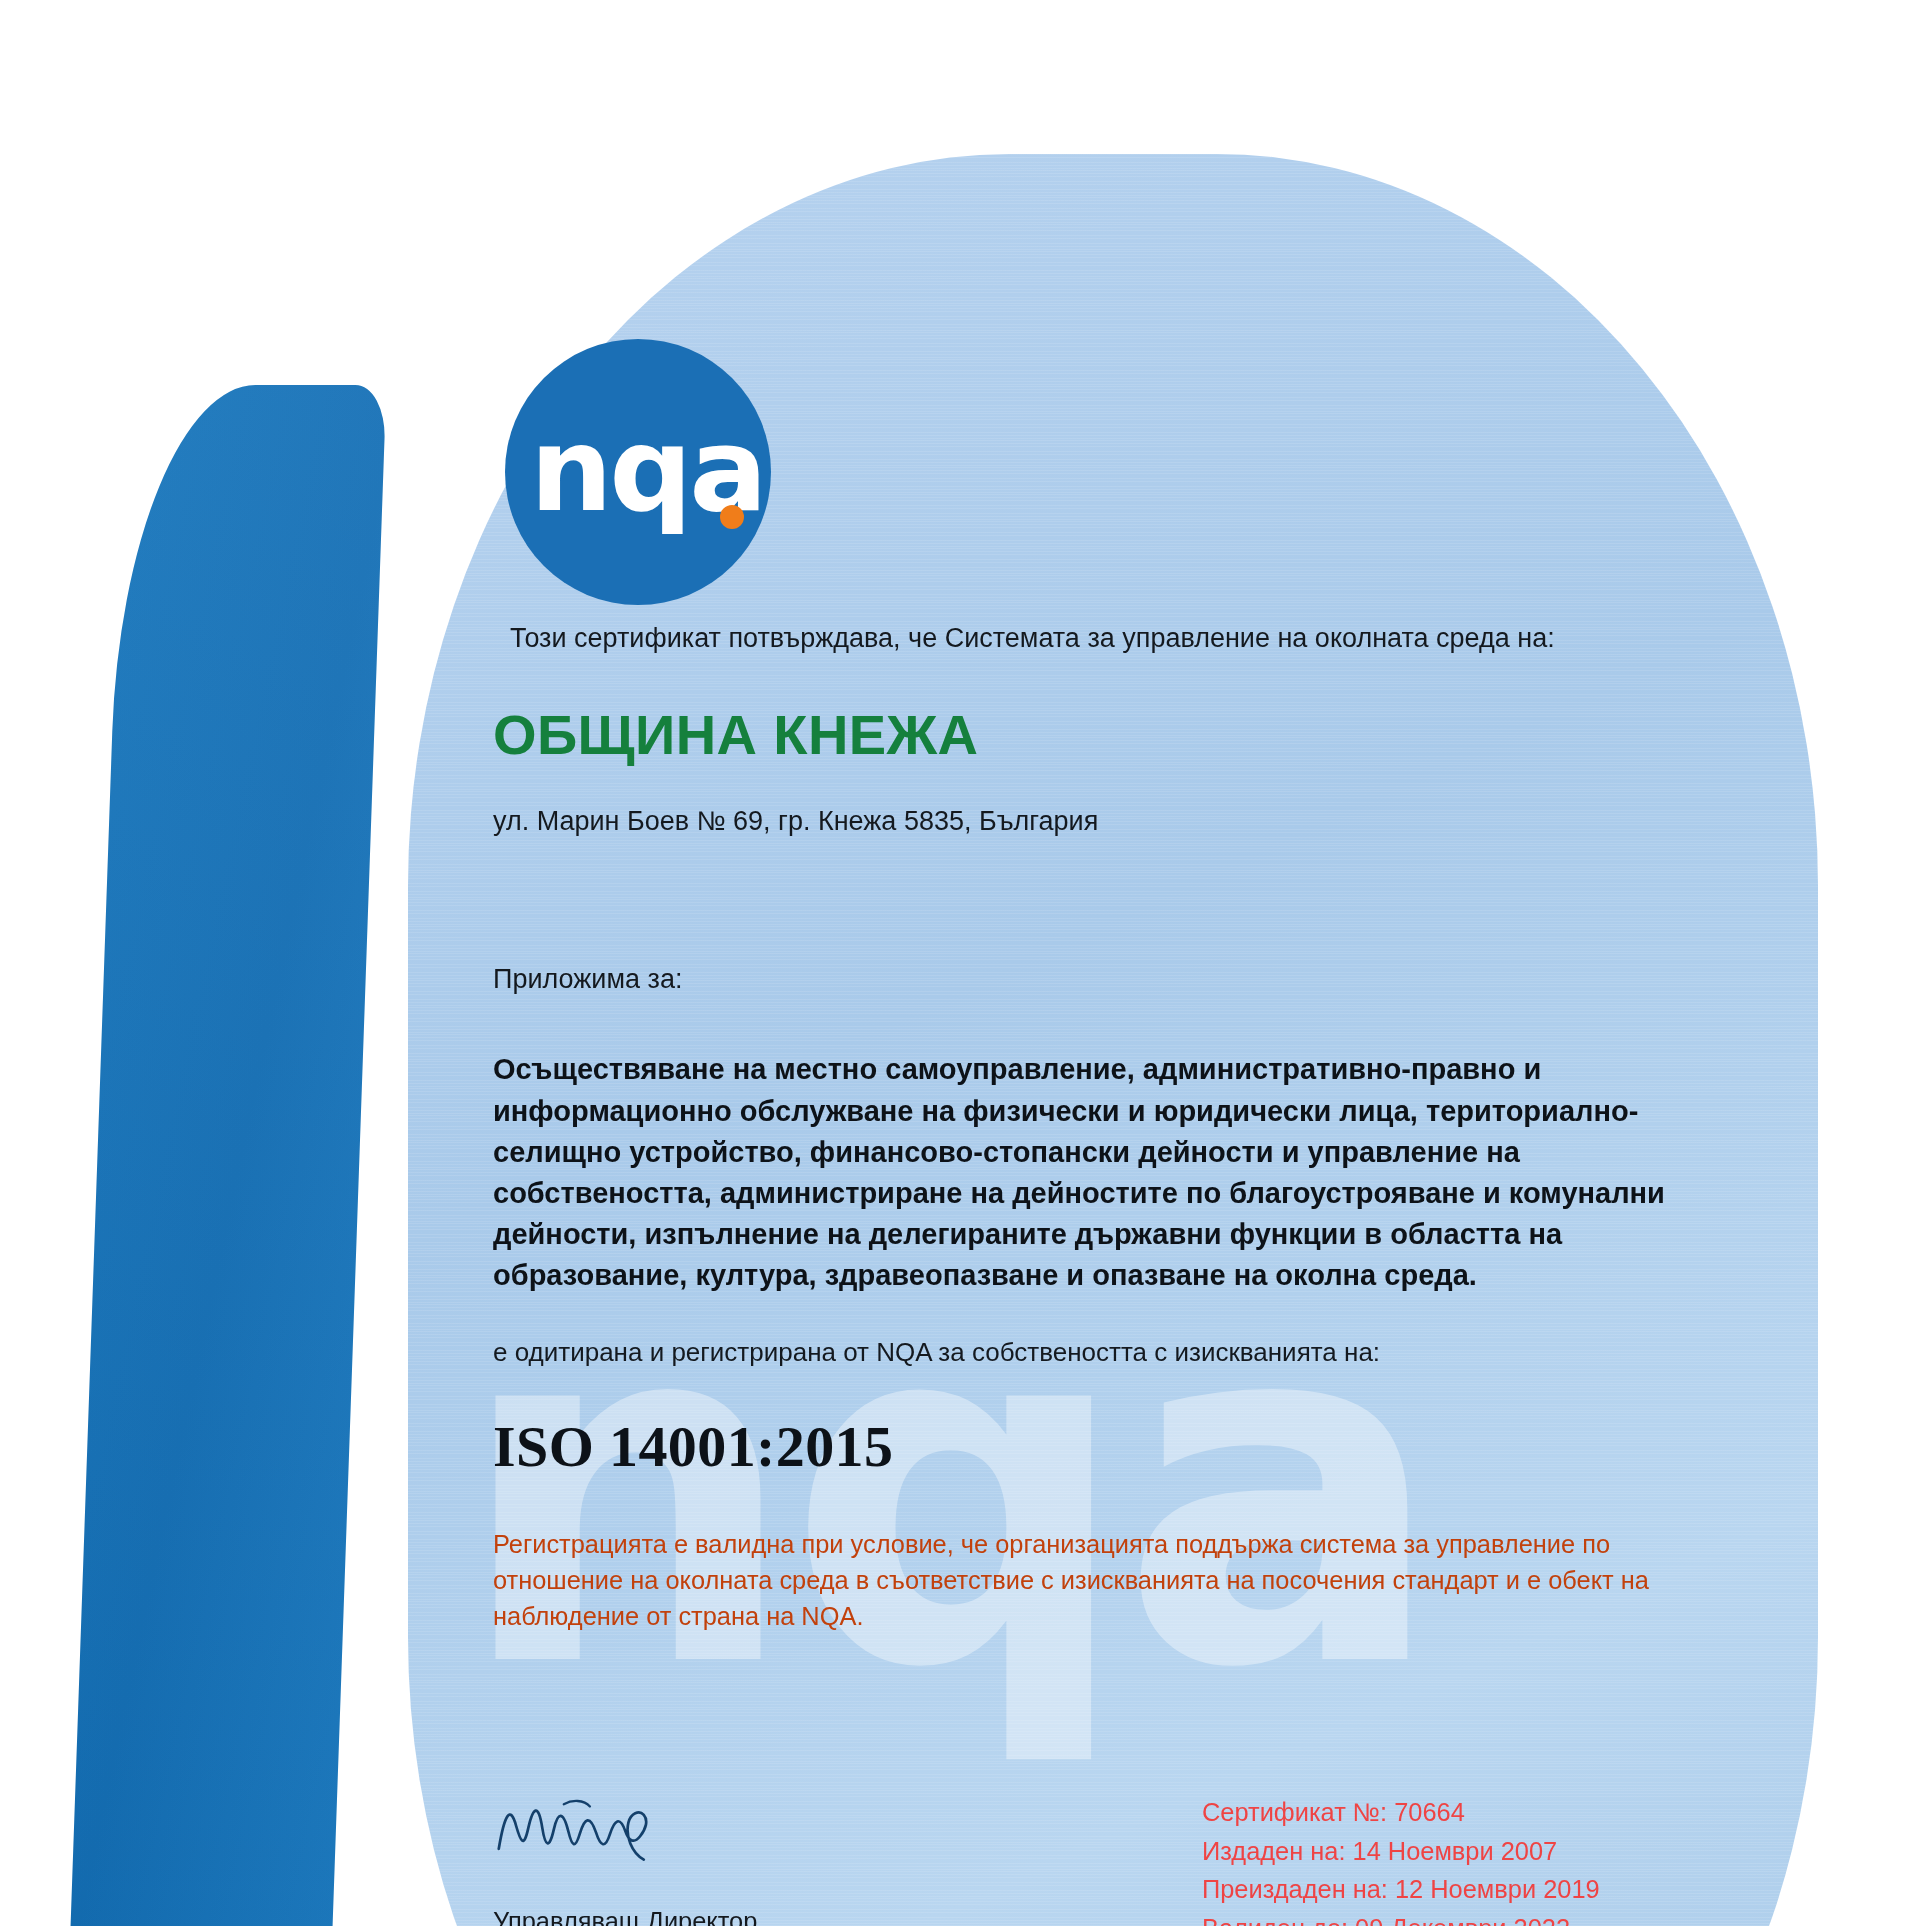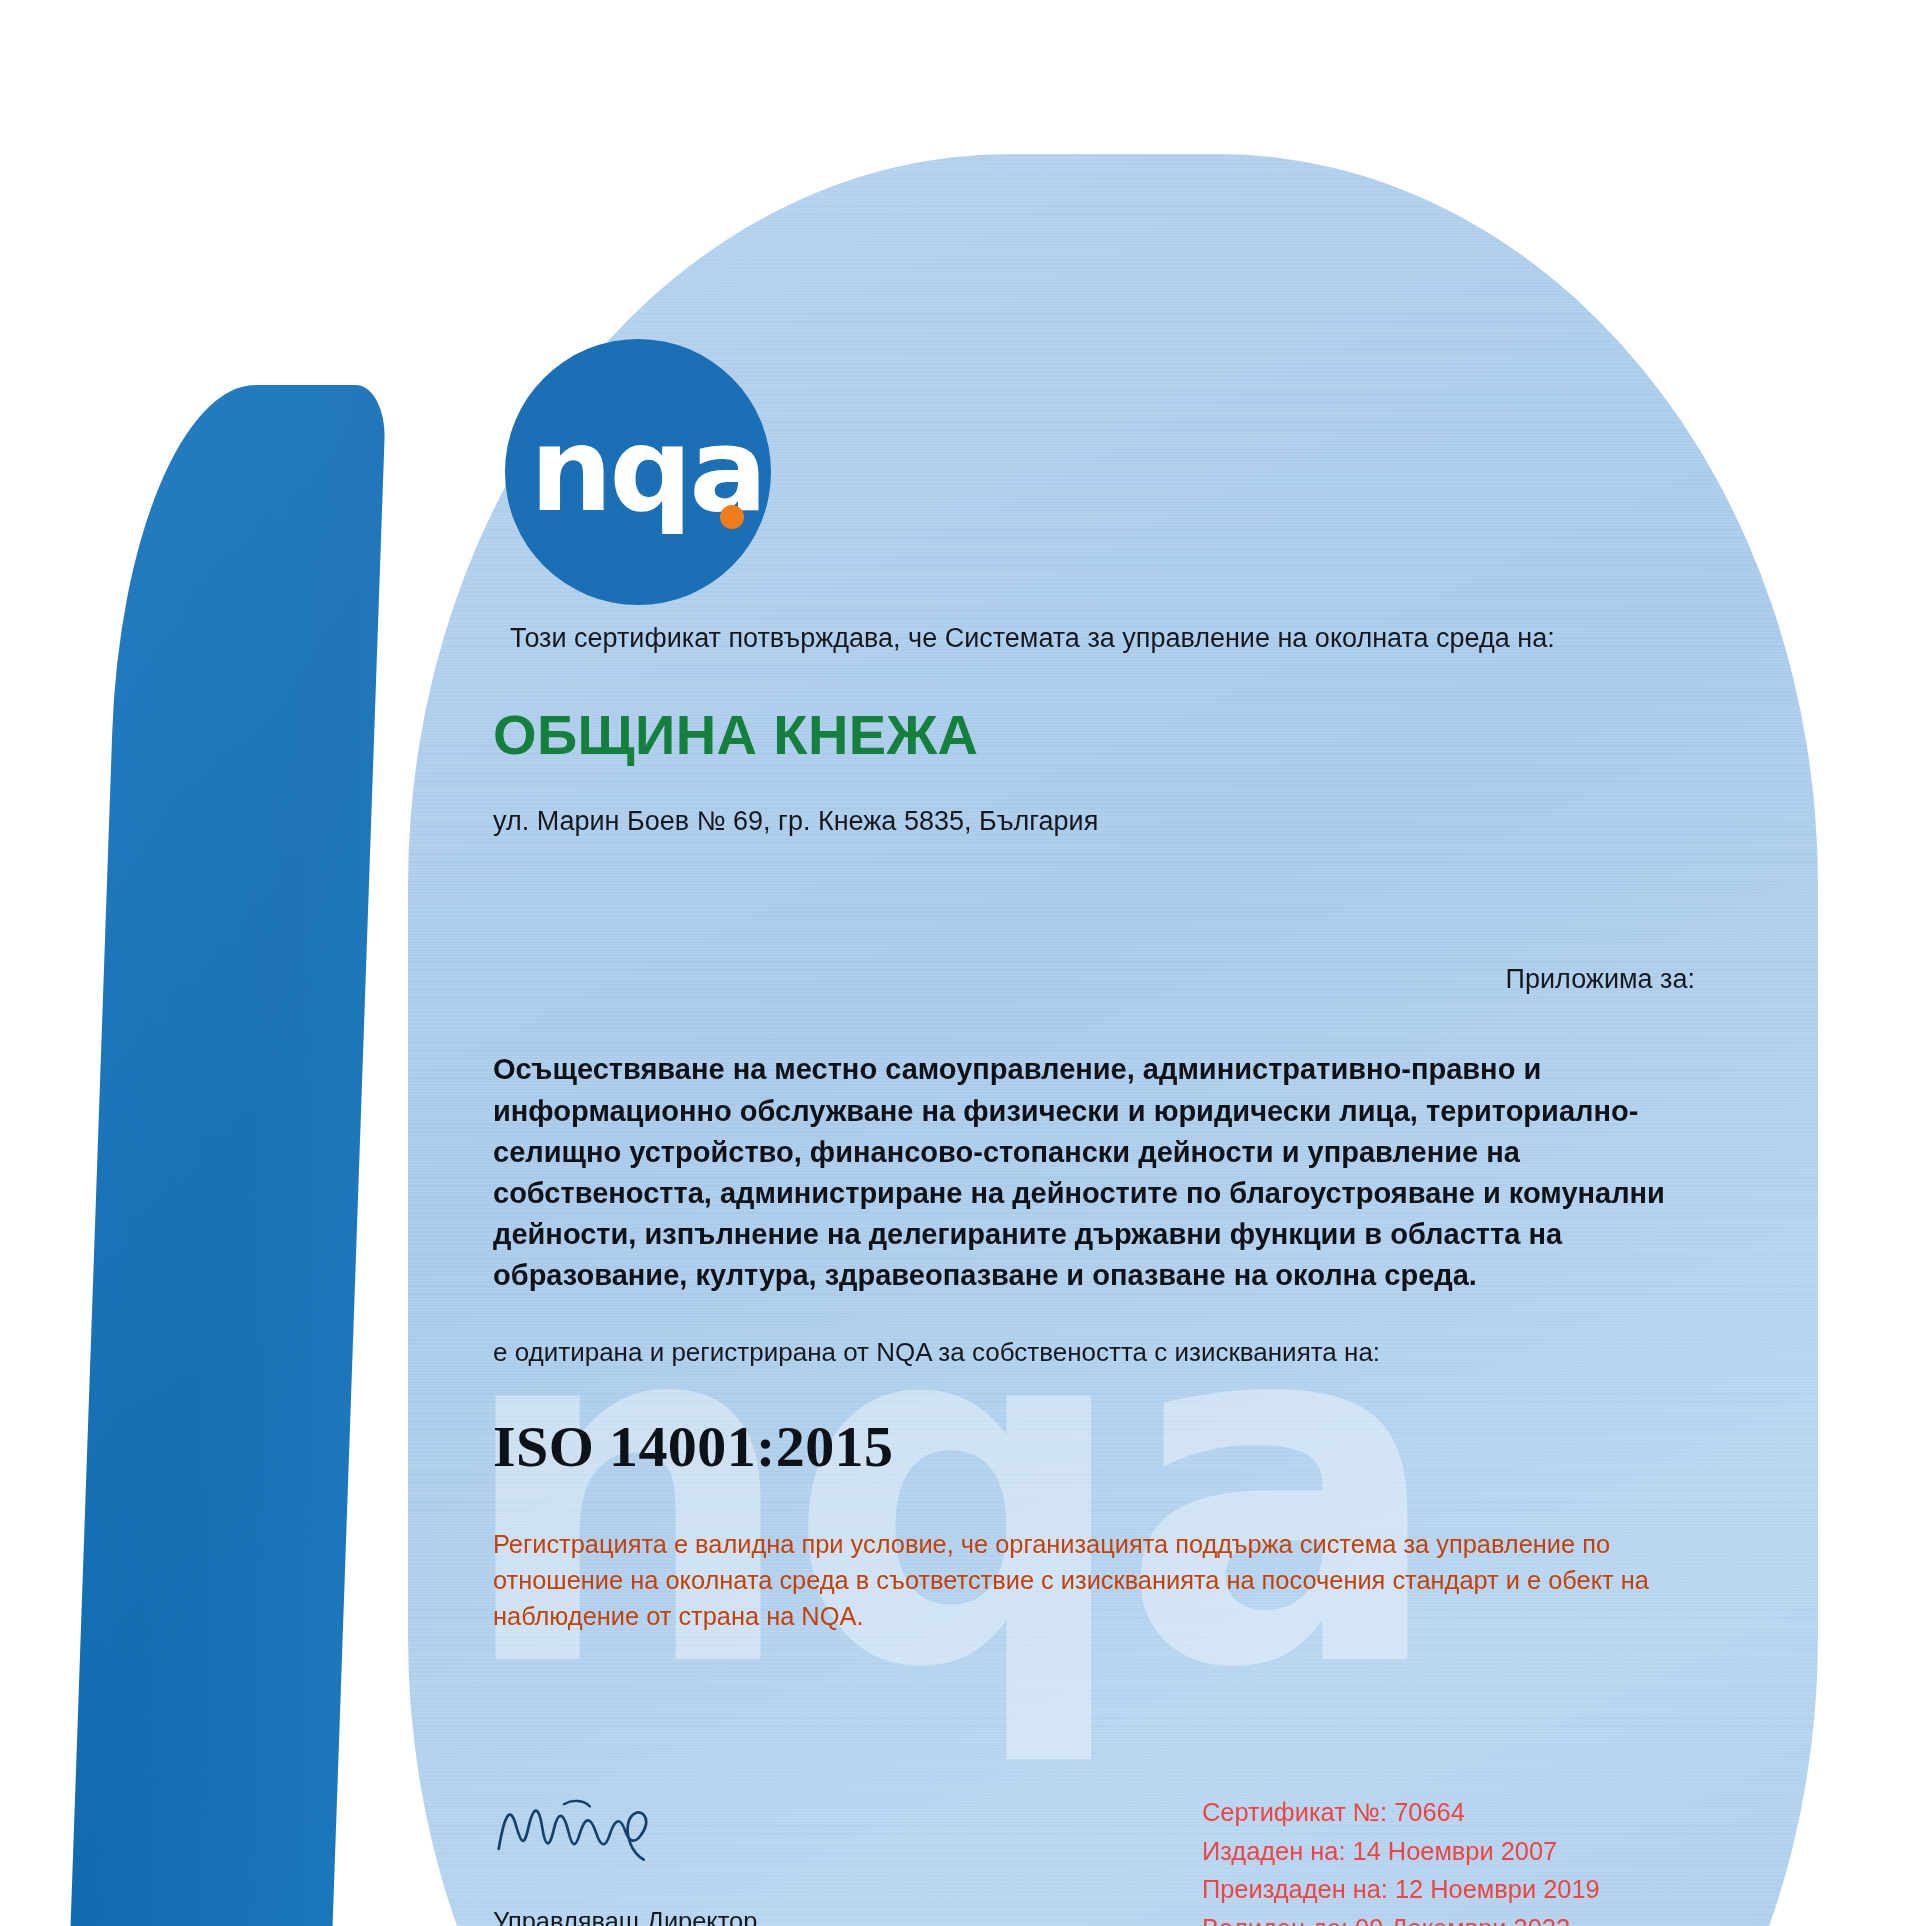--- a/index.html
+++ b/index.html
@@ -153,21 +153,20 @@
   .org-address {
     font-size: 27px;
     margin: 0 0 127px 0;
     color: #14191f;
   }
 
   .applies-label {
     font-size: 27px;
     margin: 0 0 54px 0;
     color: #14191f;
-    text-align: right;
   }
 
   .scope {
     font-size: 29px;
     font-weight: 700;
     line-height: 1.42;
     margin: 12px 0 39px 0;
     color: #0d1218;
   }
 

